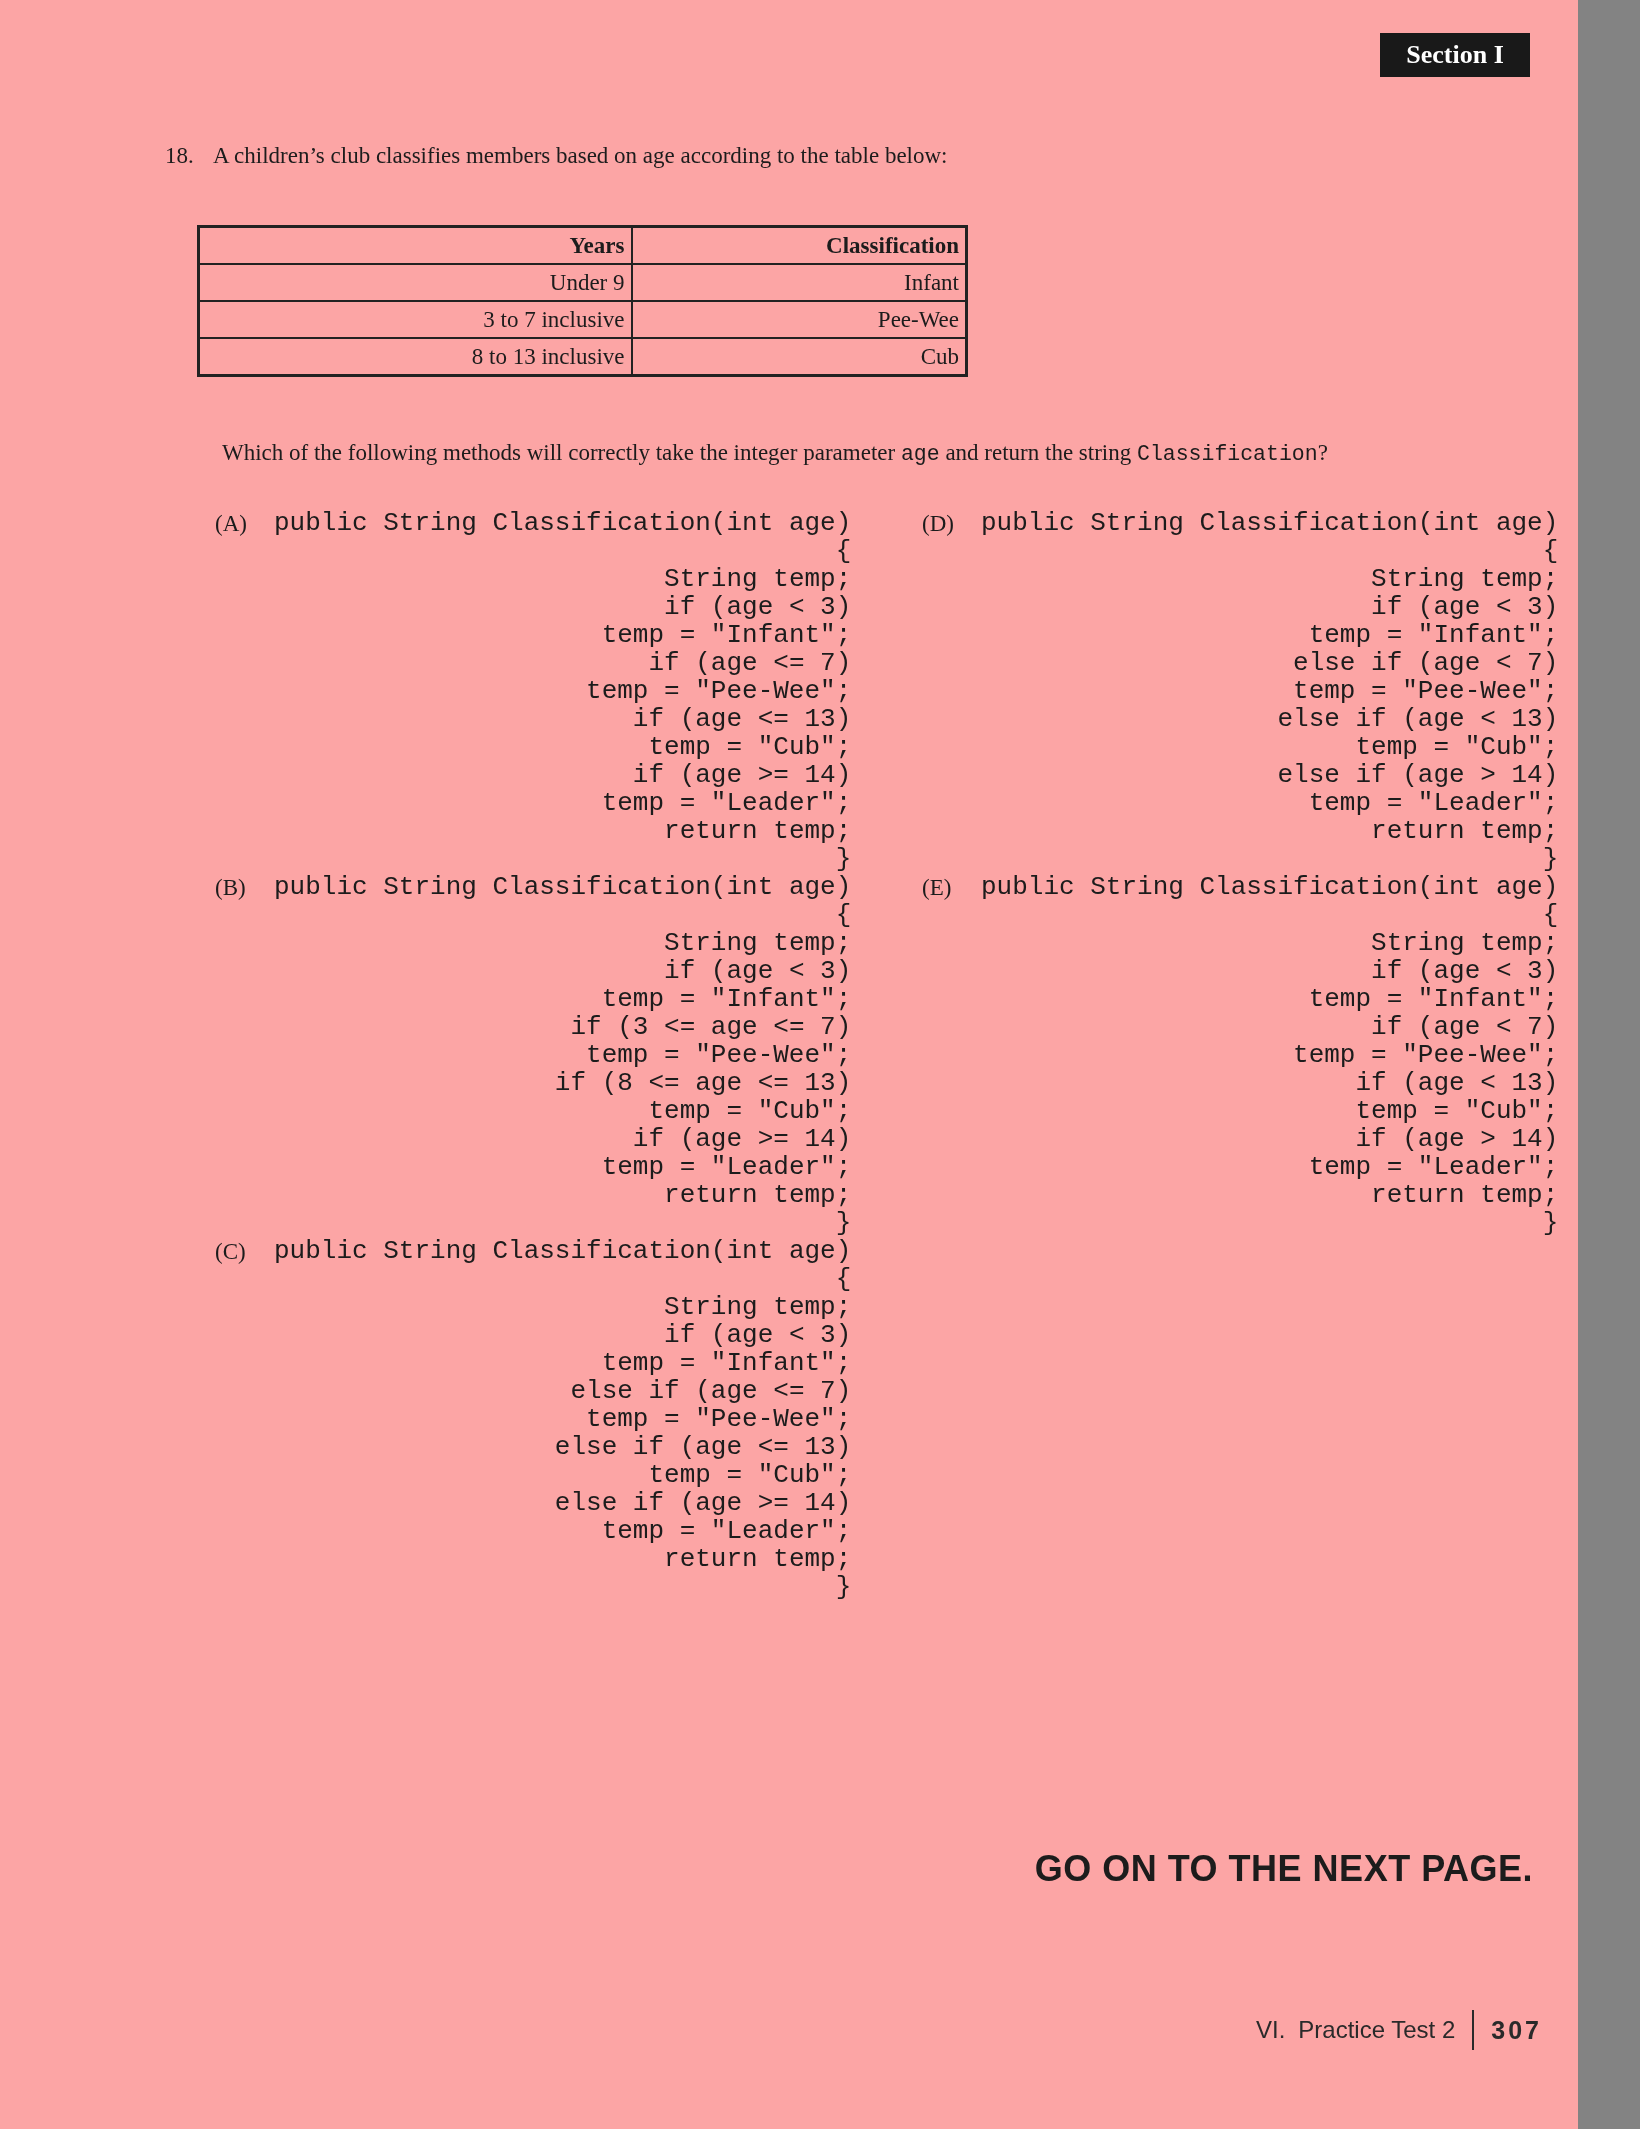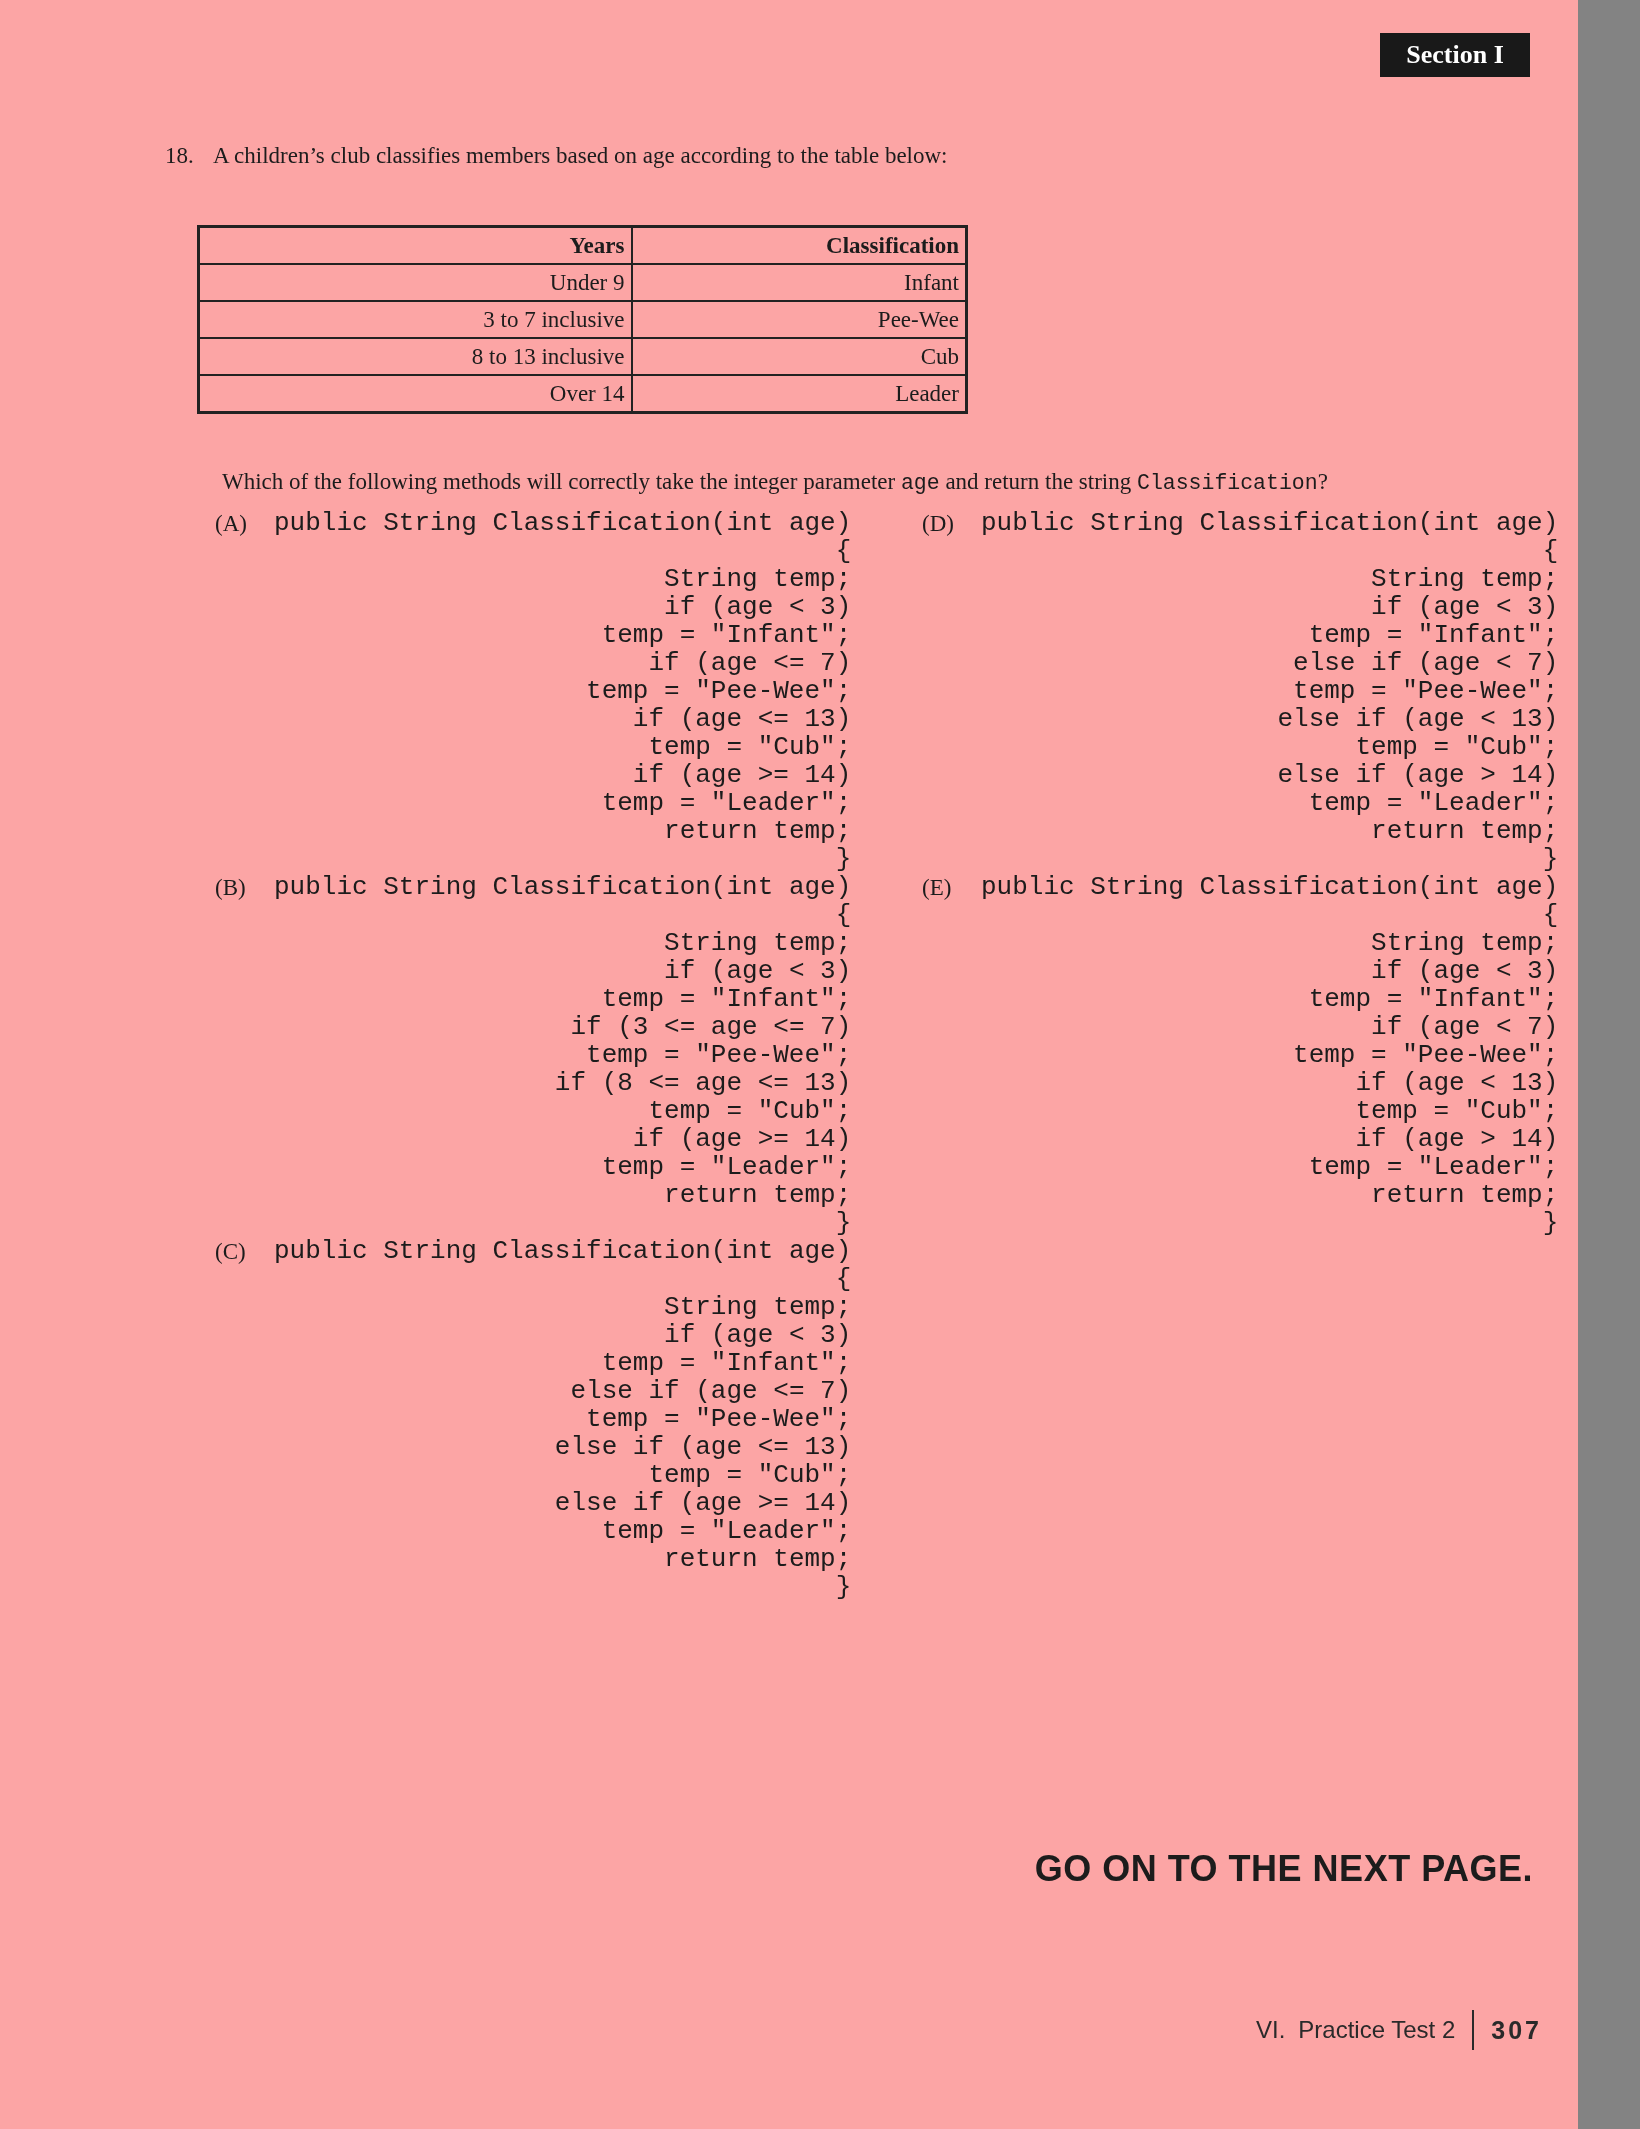--- a/index.html
+++ b/index.html
@@ -28,21 +28,21 @@
     border-collapse:collapse; table-layout:fixed;
     border:3px solid #222222;
   }
   .agetable th, .agetable td {
     border:2px solid #222222; height:35px; padding:0 6px 0 13px;
     font-size:23px; text-align:right; vertical-align:middle; font-weight:normal;
   }
   .agetable th { font-weight:bold; }
   .col-years { width:433px; }
   .prompt {
-    position:absolute; left:222px; top:469px; font-size:23px; white-space:nowrap;
+    position:absolute; left:222px; top:440px; font-size:23px; white-space:nowrap;
   }
   .mono {
     font-family:"Liberation Mono", monospace; font-size:21.5px;
   }
   .options {
     position:absolute; left:215px; top:509px; width:1340px;
   }
   .opt-col { position:absolute; top:0; left:0; }
   .opt-col.right { left:707px; }
   .option { display:flex; align-items:flex-start; }
@@ -100,24 +100,20 @@
       <td>Infant</td>
     </tr>
     <tr>
       <td>3 to 7 inclusive</td>
       <td>Pee-Wee</td>
     </tr>
     <tr>
       <td>8 to 13 inclusive</td>
       <td>Cub</td>
     </tr>
-    <tr>
-      <td>Over 14</td>
-      <td>Leader</td>
-    </tr>
   </tbody>
     </table>
 
   <div class="prompt"><span>Which of the following methods will correctly take the integer parameter </span><span class="mono">age</span><span> and return the string </span><span class="mono">Classification</span><span>?</span></div>
 
   <div class="options">
 
     <div class="opt-col left">
       <div class="option">
         <span class="letter">(A)</span>

